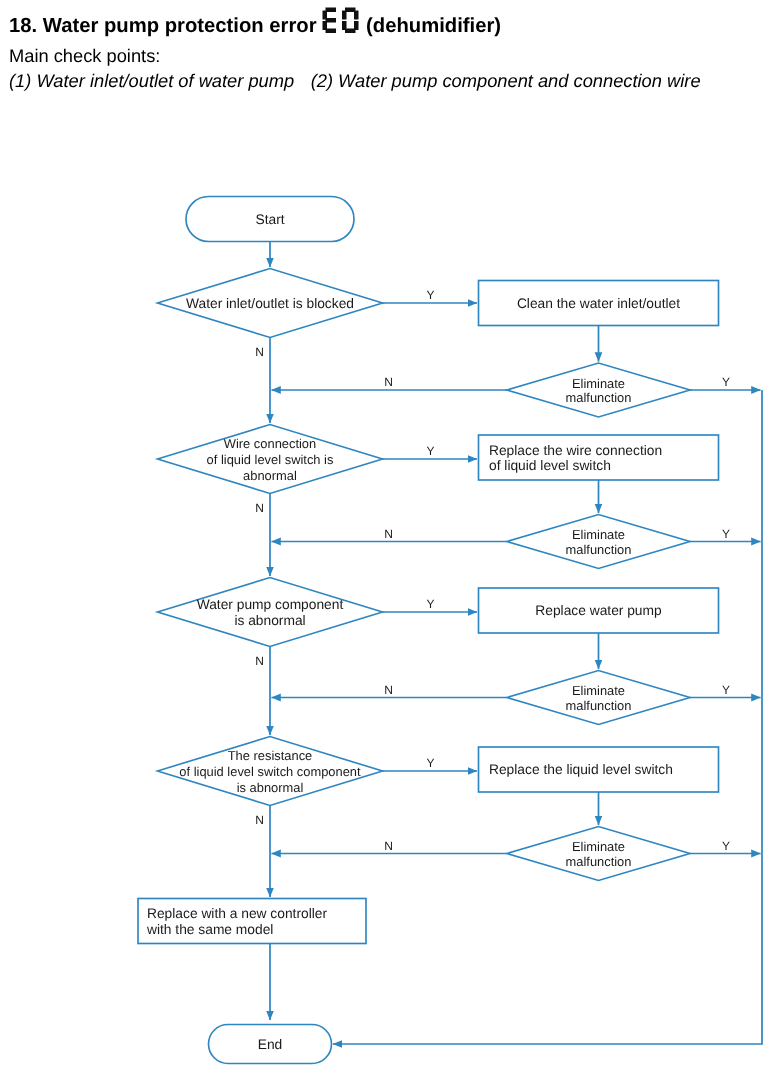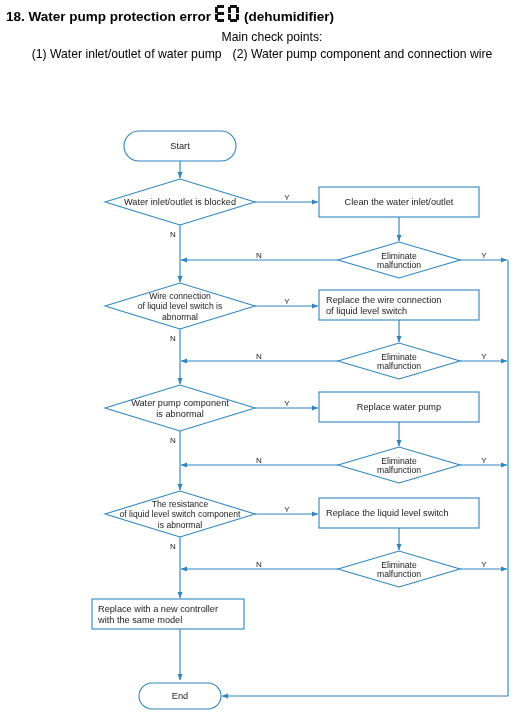--- a/index.html
+++ b/index.html
@@ -11,21 +11,20 @@
     width: 522px;
     height: 712px;
     font-family: "Liberation Sans", sans-serif;
     color: #000000;
     overflow: hidden;
   }
   #page {
     position: relative;
     width: 522px;
     height: 712px;
-    text-align: center;
   }
 
   
   .header {
     position: absolute;
     left: 6px;
     top: 4px;
     width: 512px;
   }
   .doc-title {
@@ -63,26 +62,26 @@
   .sg-f { left: 0px; top: 1.6px;  width: 2.6px; height: 6.2px; }
   .sg-b { left: 8.4px; top: 1.6px; width: 2.6px; height: 6.2px; }
   .sg-e { left: 0px; top: 8.8px;  width: 2.6px; height: 6.2px; }
   .sg-c { left: 8.4px; top: 8.8px; width: 2.6px; height: 6.2px; }
 
   .check-label {
     font-size: 12.2px;
     line-height: 16.5px;
     margin-top: 3px;
     white-space: nowrap;
-    margin-left: 20px;
   }
   .check-row {
     font-size: 12.2px;
     line-height: 16.5px;
     white-space: nowrap;
+    font-style: italic;
   }
   .check-row .col2 { padding-left: 11px; }
 
   
   #flow {
     position: absolute;
     left: 0;
     top: 96px;
   }
   .nodeText {

